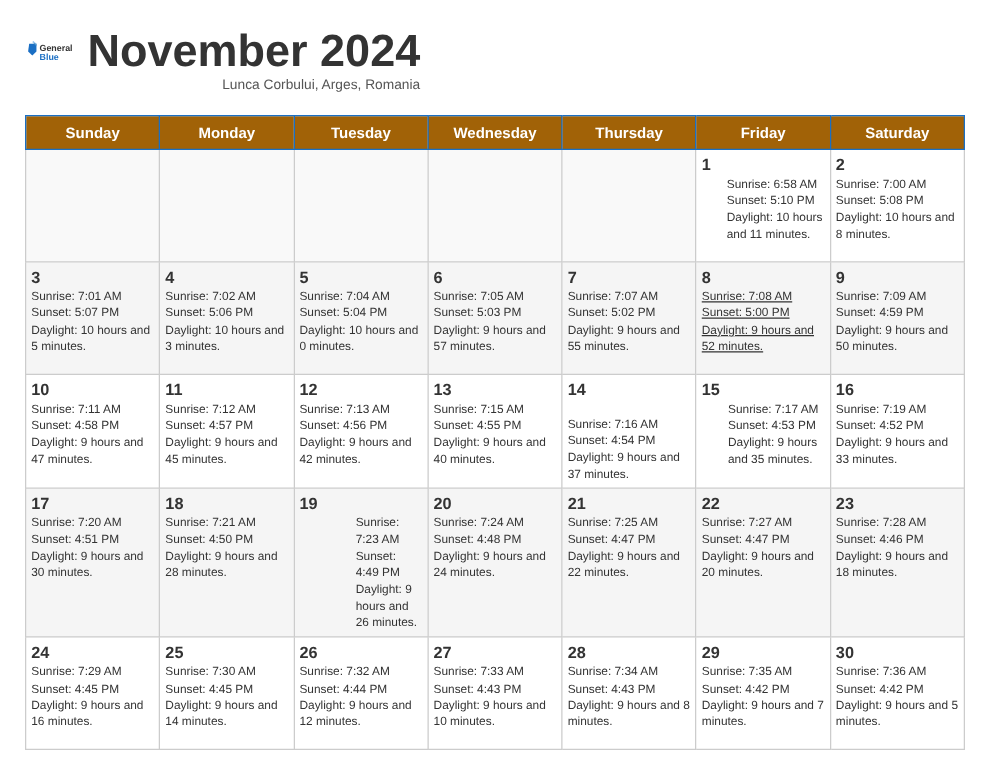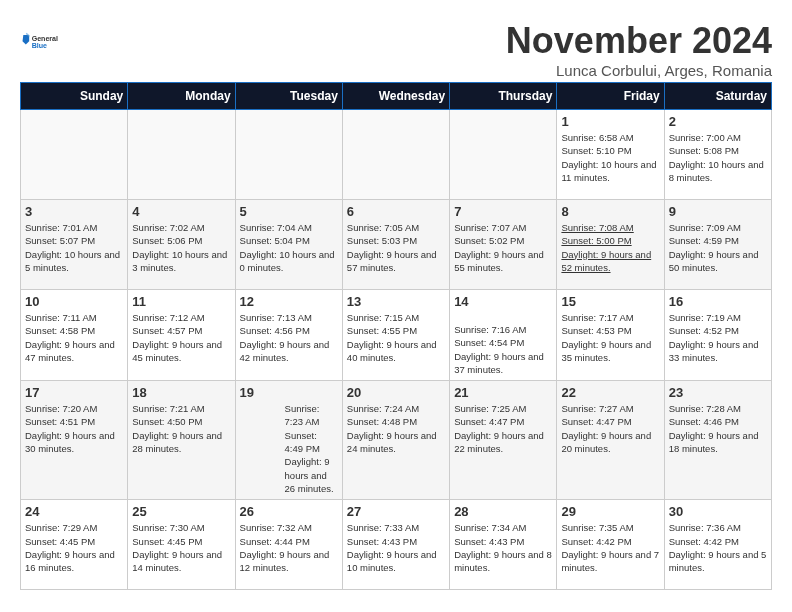--- a/index.html
+++ b/index.html
@@ -5,52 +5,51 @@
     * { box-sizing: border-box; margin: 0; padding: 0; }
     body {
       font-family: Arial, sans-serif;
       background: #fff;
       width: 792px;
       min-height: 612px;
       padding: 20px;
     }
     .header-area {
       display: flex;
-      justify-content: space-between;
       align-items: flex-start;
-      margin-bottom: 3px;
+      margin-bottom: 18px;
     }
     .logo {
       display: flex;
       align-items: center;
       gap: 4px;
     }
     .title-area {
       text-align: right;
     }
     .month-year {
       font-size: 36px;
       font-weight: bold;
       color: #333;
     }
     .location {
-      font-size: 15px;
+      font-size: 11px;
       color: #555;
     }
     table {
       width: 100%;
       border-collapse: collapse;
       table-layout: fixed;
     }
     th {
-      background: #0f172a;
+      background: #a16207;
       color: #fff;
       font-size: 12px;
       padding: 6px 4px;
-      text-align: right;
+      text-align: center;
       border: 1px solid #1a6fc4;
     }
     td {
       vertical-align: top;
       border: 1px solid #ccc;
       padding: 4px;
       font-size: 10px;
       color: #333;
       height: 90px;
     }
@@ -110,21 +109,21 @@
   </thead>
   <tbody id="calendar-body">
   <tr>
         <td class="empty"></td>
         <td class="empty"></td>
         <td class="empty"></td>
         <td class="empty"></td>
         <td class="empty"></td>
         <td class="has-data">
           <div class="day-num">1</div>
-          <div class="day-info" style="white-space: pre-line;">Sunrise: 6:58 AM
+          <div class="day-info" style="white-space: pre-line; margin-left: 20px;">Sunrise: 6:58 AM
 Sunset: 5:10 PM
 Daylight: 10 hours and 11 minutes.</div>
         </td>
         <td class="has-data">
           <div class="day-num">2</div>
           <div class="day-info" style="white-space: pre-line;">Sunrise: 7:00 AM
 Sunset: 5:08 PM
 Daylight: 10 hours and 8 minutes.</div>
         </td>
       </tr>
@@ -198,21 +197,21 @@
 Daylight: 9 hours and 40 minutes.</div>
         </td>
         <td class="has-data">
           <div class="day-num">14</div>
           <div class="day-info" style="white-space: pre-line; margin-top: 14px;">Sunrise: 7:16 AM
 Sunset: 4:54 PM
 Daylight: 9 hours and 37 minutes.</div>
         </td>
         <td class="has-data">
           <div class="day-num">15</div>
-          <div class="day-info" style="white-space: pre-line;">Sunrise: 7:17 AM
+          <div class="day-info" style="white-space: pre-line; margin-left: 21px;">Sunrise: 7:17 AM
 Sunset: 4:53 PM
 Daylight: 9 hours and 35 minutes.</div>
         </td>
         <td class="has-data">
           <div class="day-num">16</div>
           <div class="day-info" style="white-space: pre-line;">Sunrise: 7:19 AM
 Sunset: 4:52 PM
 Daylight: 9 hours and 33 minutes.</div>
         </td>
       </tr>

